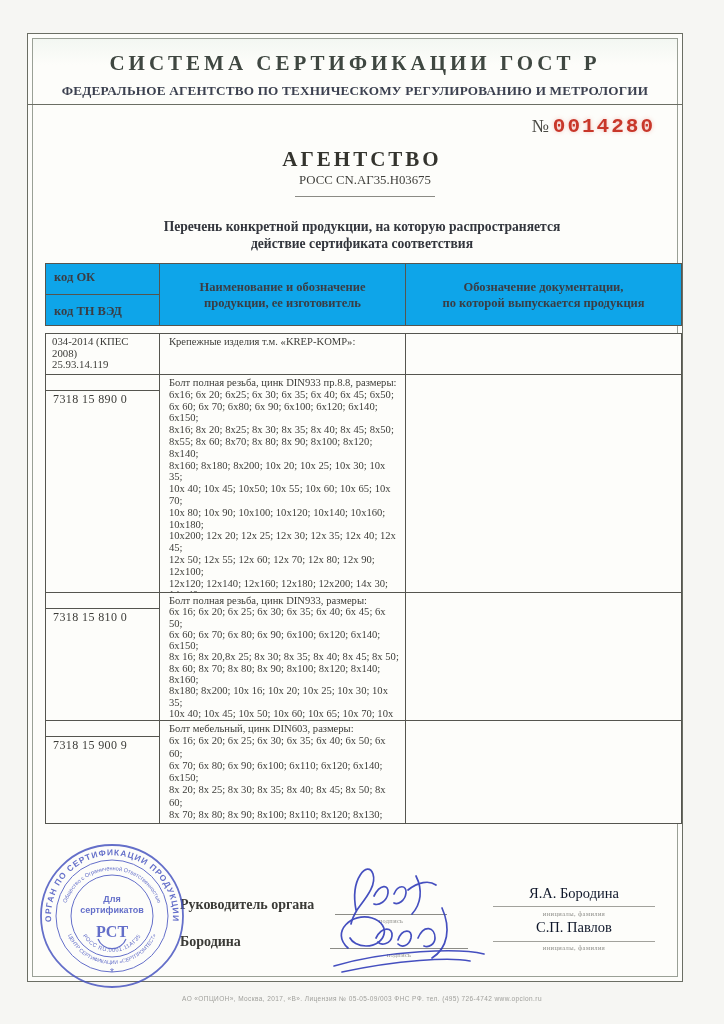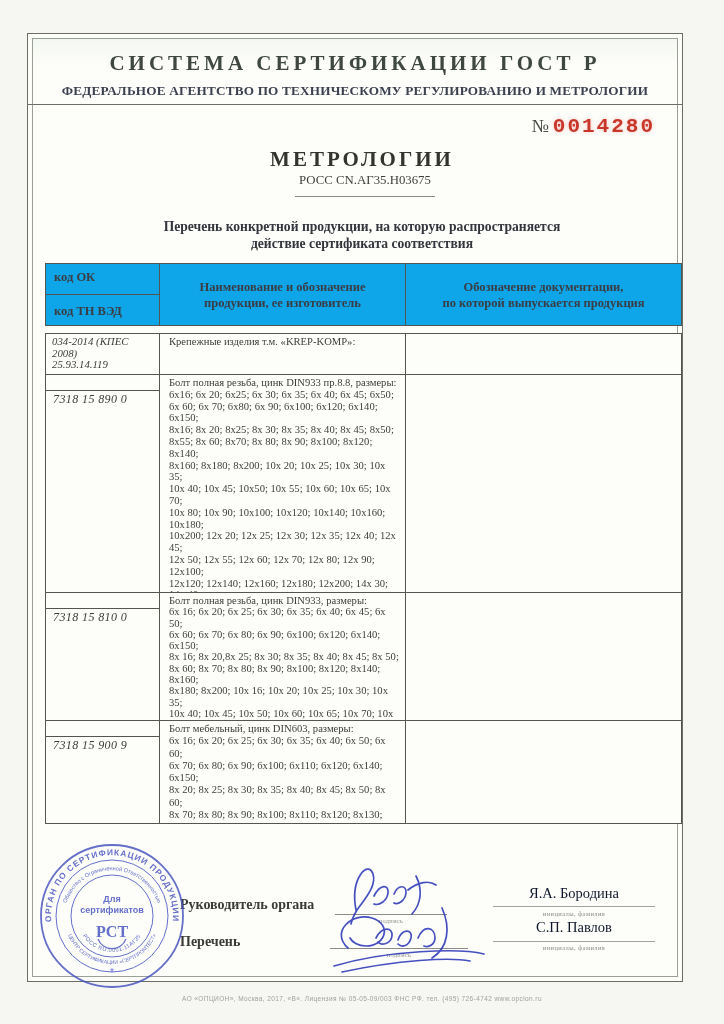--- a/index.html
+++ b/index.html
@@ -64,21 +64,21 @@
   .hc2{border-right:1px solid #55554f;display:flex;align-items:center;justify-content:center;text-align:center;white-space:pre-line;line-height:16px;}
   .hc3{display:flex;align-items:center;justify-content:center;text-align:center;white-space:pre-line;line-height:16px;}
   
   .tbody-box{
     position:absolute;left:45px;top:333px;width:637px;
     border:1px solid #55554f;box-sizing:border-box;background:#fdfdfa;
   }
   .trow{display:grid;grid-template-columns:114px 246px 1fr;overflow:hidden;}
   .trow + .trow{border-top:1px solid #55554f;}
   .r1{height:40px;} .r2{height:217px;} .r3{height:127px;} .r4{height:102px;}
-  .cell-code{border-right:1px solid #55554f;box-sizing:border-box;position:relative;font-style:italic;}
+  .cell-code{border-right:1px solid #55554f;box-sizing:border-box;position:relative;}
   .code-strip{height:15px;border-bottom:1px solid #55554f;}
   .code-text{padding:3px 4px 0 7px;font-size:12px;letter-spacing:0.4px;color:#3c3c38;white-space:pre-line;line-height:11.5px;}
   .code-box-r1{border-bottom:1px solid #55554f;padding:2px 4px 3px 6px;font-size:10.8px;line-height:11.6px;white-space:pre-line;color:#3c3c38;}
   .cell-text{
     border-right:1px solid #55554f;box-sizing:border-box;
     padding:2px 4px 0 9px;font-size:10.6px;line-height:11.8px;
     white-space:pre-line;color:#3d3d39;
   }
   .r3 .cell-text{line-height:11.3px;}
   .r4 .cell-text{line-height:12.3px;}
@@ -121,21 +121,21 @@
   <div class="header">
     <div class="sys-title">СИСТЕМА СЕРТИФИКАЦИИ ГОСТ Р</div>
     <div class="agency-title">ФЕДЕРАЛЬНОЕ АГЕНТСТВО ПО ТЕХНИЧЕСКОМУ РЕГУЛИРОВАНИЮ И МЕТРОЛОГИИ</div>
   </div>
 
   <div class="number-row">
     <span class="number-sign">№</span>
     <span class="form-number">0014280</span>
   </div>
 
-  <div class="appendix-title">МЕТРОЛОГИИ</div>
+  <div class="appendix-title">АГЕНТСТВО</div>
 
   <div class="cert-line">
     <span class="cert-uline"><span class="cert-value">РОСС CN.АГ35.Н03675</span></span>
   </div>
 
   <div class="subtitle">Перечень конкретной продукции,  на которую распространяется
 действие сертификата соответствия</div>
 
   <div class="thead-box">
     <div class="hc1">
@@ -216,21 +216,21 @@
 8х 70; 8х 80; 8х 90; 8х100; 8х110; 8х120; 8х130; 8х140;
 8х160; 8х180; 8х200; 10х 20; 10х 25; 10х 30; 10х 35;
 10х 40; 10х 50; 10х 60; 10х 70; 10х 80; 10х 90; 10х100;
 10х120; 10х140; 10х160; 10х180; 10х200</div>
       <div class="cell-doc"></div>
     </div>
 
   </div>
 
   <div class="sig-label lbl-head">Руководитель органа</div>
-  <div class="sig-label lbl-expert">Перечень</div>
+  <div class="sig-label lbl-expert">Бородина</div>
 
   <div class="sig-line sline1"></div>
   <div class="sig-caption scap1">подпись</div>
   <div class="sig-line sline2"></div>
   <div class="sig-caption scap2">подпись</div>
 
   <div class="name name1">Я.А. Бородина</div>
   <div class="name-line nline1"></div>
   <div class="name-caption ncap1">инициалы, фамилия</div>
 

